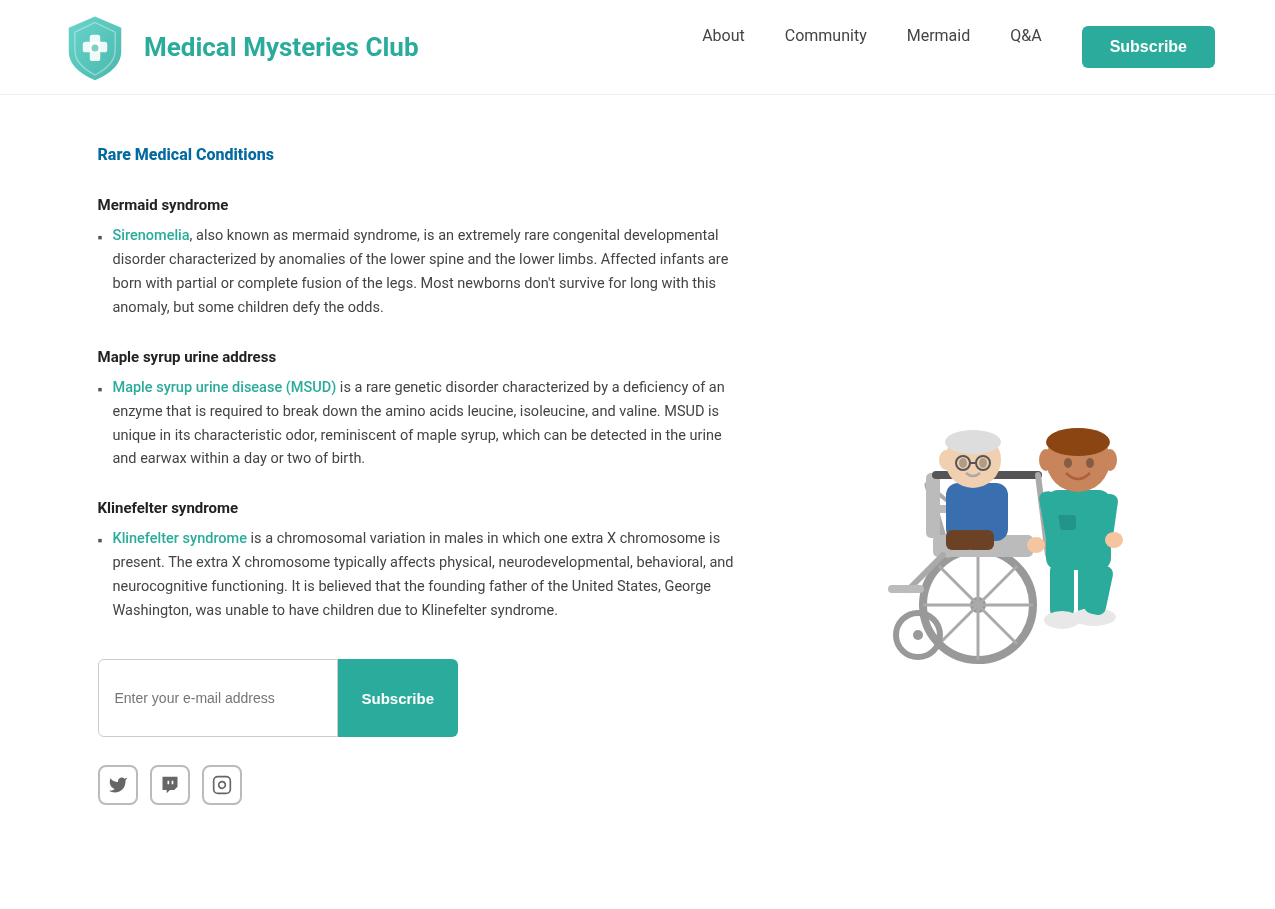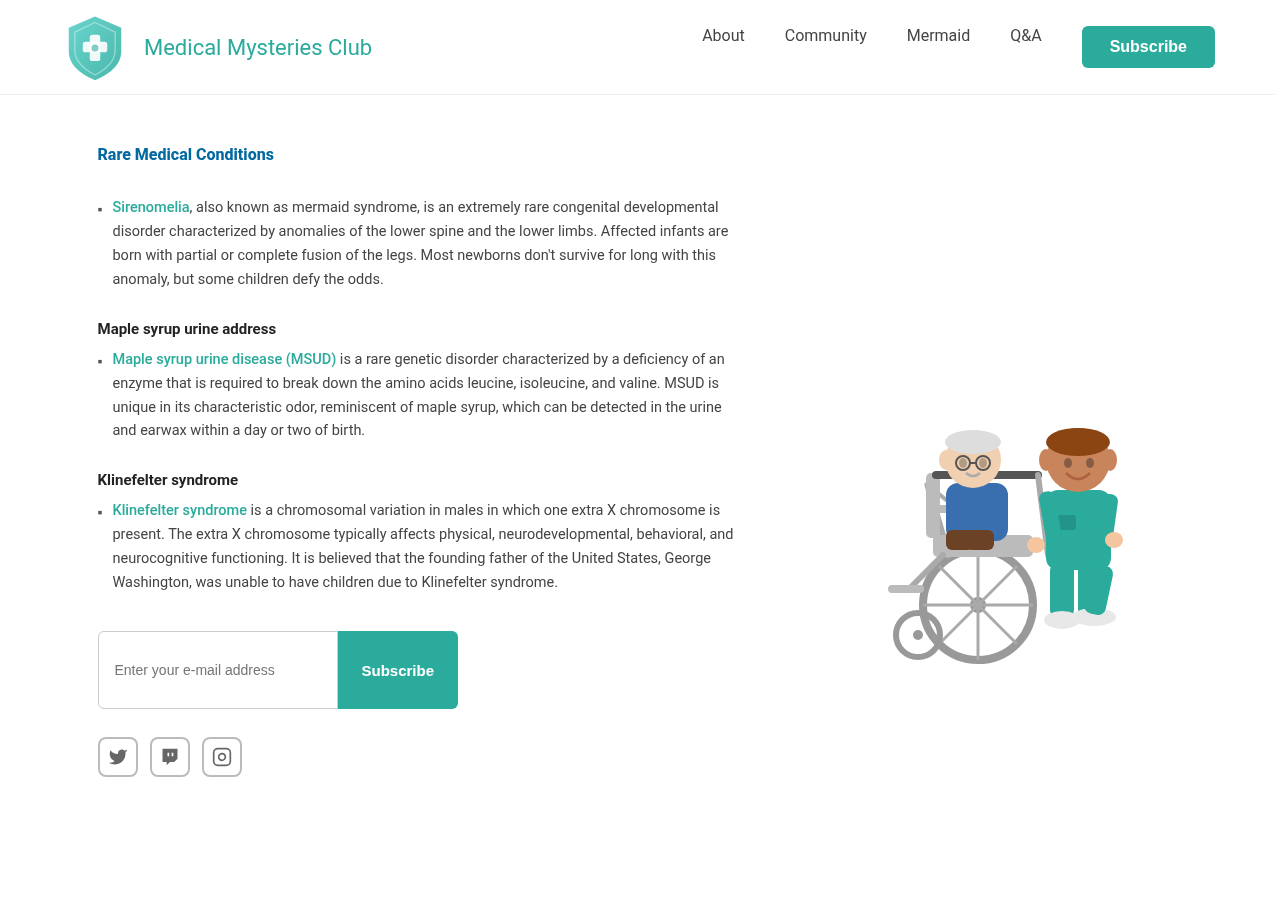--- a/index.html
+++ b/index.html
@@ -17,22 +17,22 @@
       display: flex;
       align-items: center;
       gap: 14px;
       text-decoration: none;
     }
     .logo-icon {
       width: 70px;
       height: 70px;
     }
     .logo-text {
-      font-size: 22px;
-      font-weight: 400;
+      font-size: 26px;
+      font-weight: 700;
       color: #2aab9c;
     }
     nav {
       display: flex;
       gap: 40px;
     }
     nav a {
       text-decoration: none;
       color: #444;
       font-size: 16px;
@@ -201,20 +201,21 @@
     <button class="subscribe-btn">Subscribe</button>
   </nav>
 </header>
 
 <main>
   <div class="content">
 
     <h2>Rare Medical Conditions</h2>
 
     <div class="condition-section">
+      <p class="condition-name">Mermaid syndrome</p>
       <div class="condition-item">
         <span class="bullet">▪</span>
         <span>
           <a class="condition-link" href="#">Sirenomelia</a><span>, also known as mermaid syndrome, is an extremely rare congenital developmental disorder characterized by anomalies of the lower spine and the lower limbs. Affected infants are born with partial or complete fusion of the legs. Most newborns don't survive for long with this anomaly, but some children defy the odds.</span>
         </span>
       </div>
     </div>
 
     <div class="condition-section">
       <p class="condition-name">Maple syrup urine address</p>

